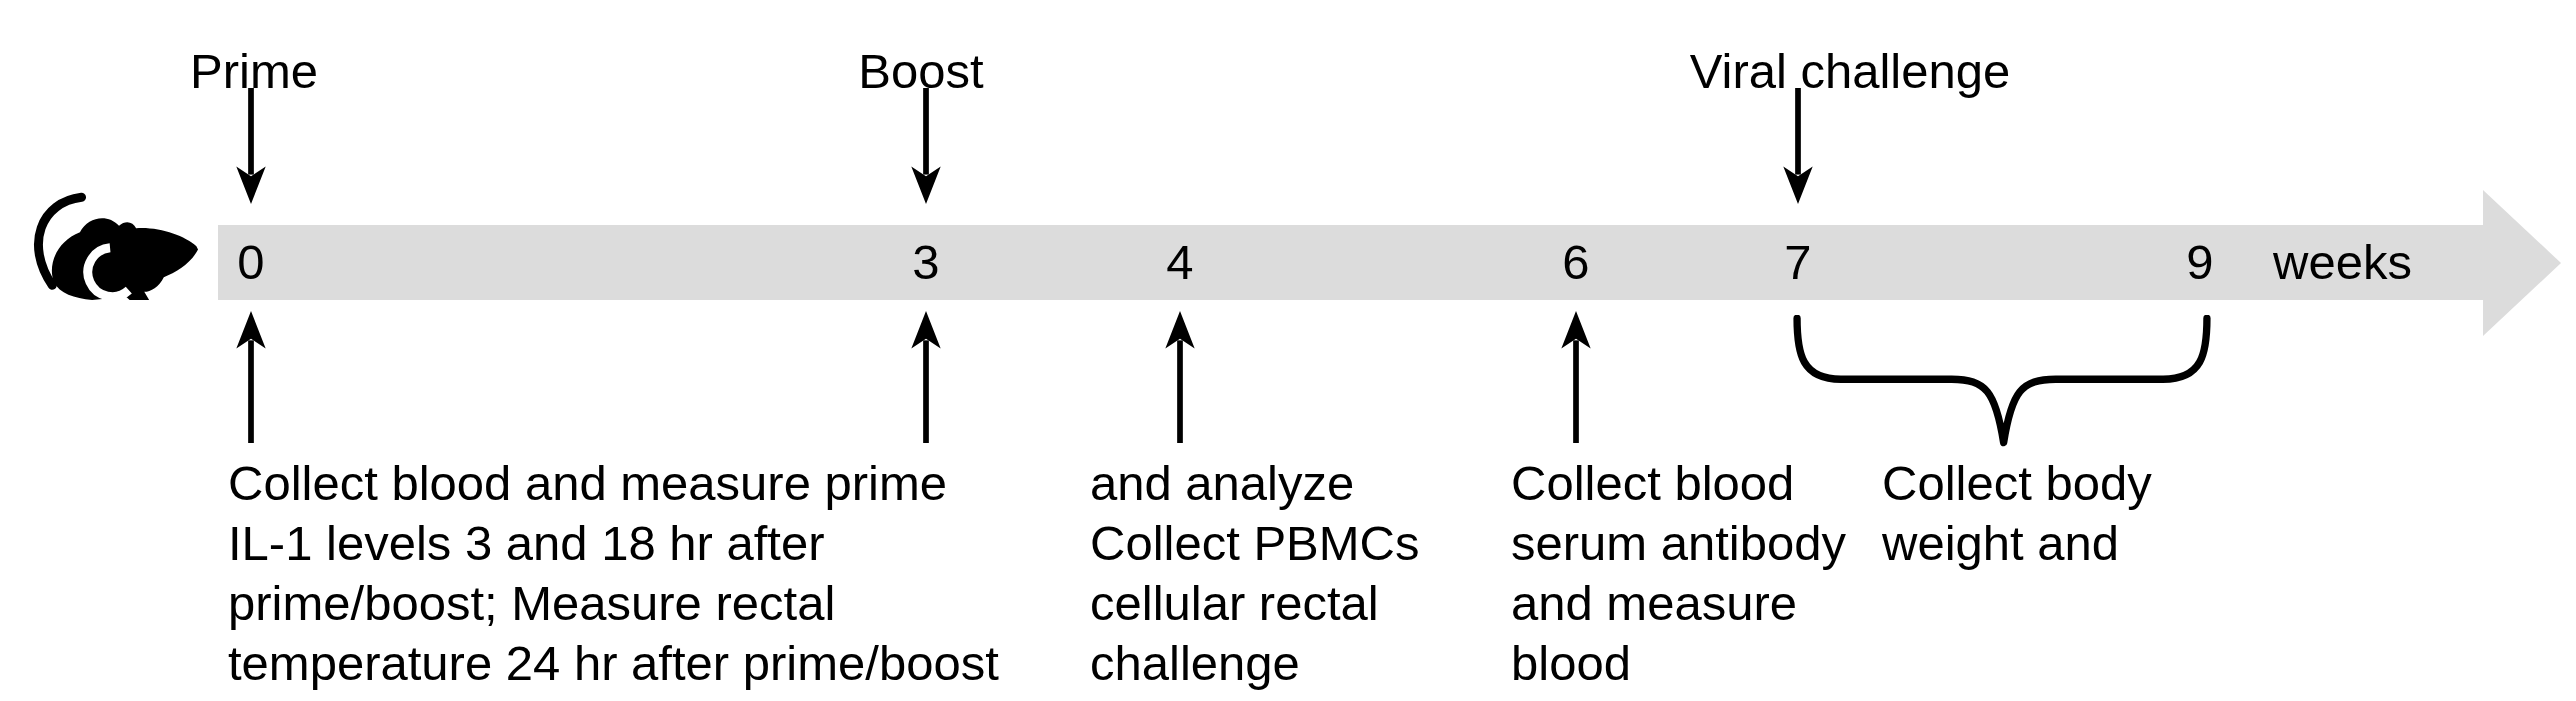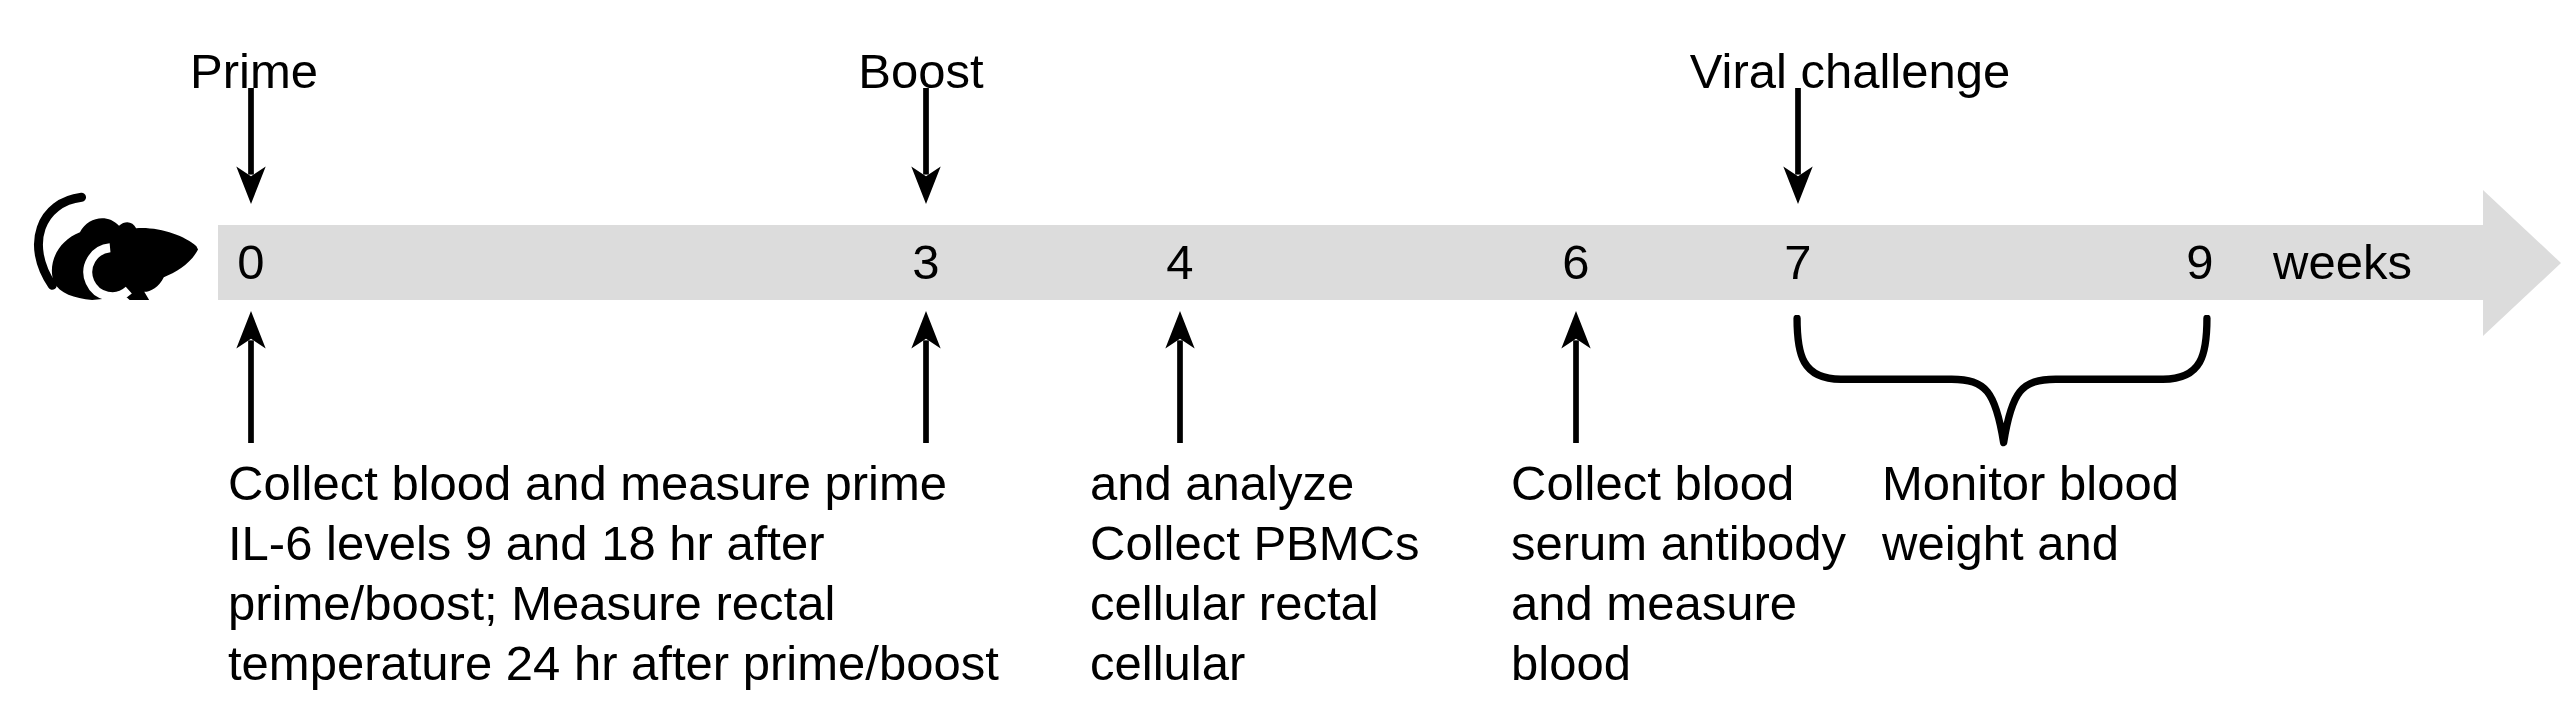--- a/index.html
+++ b/index.html
@@ -98,38 +98,38 @@
     <path d="M22,0 L4,46 L22,34 L40,46 Z" fill="#000"></path>
       <line class="ink" x1="22" y1="36" x2="22" y2="162" stroke-width="7"></line>
   </svg>
 
   <svg class="arr" style="left:1790px;top:315px" width="424" height="135" viewBox="0 0 520 166">
     <path d="M8,4 C8,48 14,79 62,79 L198,79 C240,79 252,94 262,157 C272,94 284,79 326,79 L458,79 C506,79 512,48 512,4" fill="none" stroke="#000" stroke-width="9" stroke-linecap="round" stroke-linejoin="round"></path>
   </svg>
 
   <div class="note" style="left:228px">
     <div>Collect blood and measure prime</div>
-    <div>IL-6 levels 9 and 18 hr after</div>
+    <div>IL-1 levels 3 and 18 hr after</div>
     <div>prime/boost; Measure rectal</div>
     <div>temperature 24 hr after prime/boost</div>
   </div>
 
   <div class="note" style="left:1090px">
     <div>and analyze</div>
     <div>Collect PBMCs</div>
     <div>cellular rectal</div>
-    <div>cellular</div>
+    <div>challenge</div>
   </div>
 
   <div class="note" style="left:1511px">
     <div>Collect blood</div>
     <div>serum antibody</div>
     <div>and measure</div>
     <div>blood</div>
   </div>
 
   <div class="note" style="left:1882px">
-    <div>Monitor blood</div>
+    <div>Collect body</div>
     <div>weight and</div>
   </div>
 
 </div>
 
 
 </body></html>

